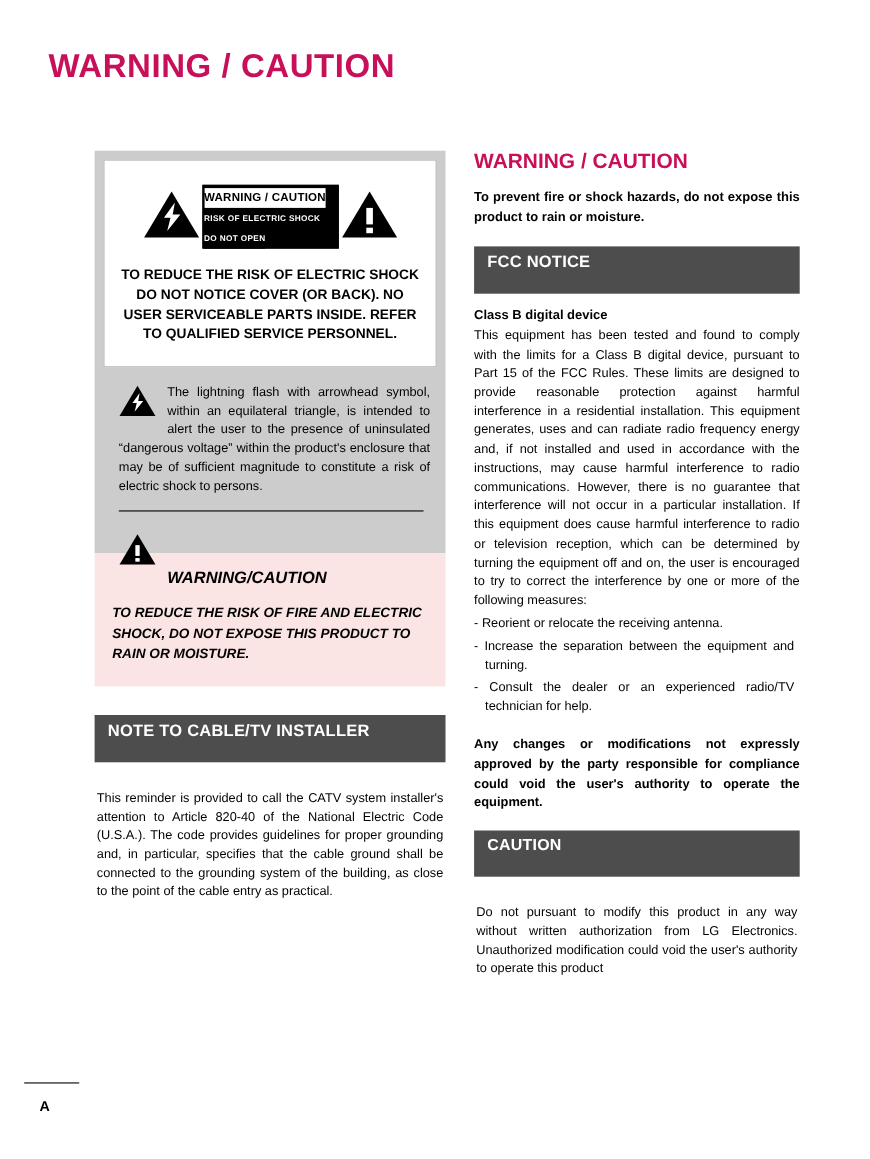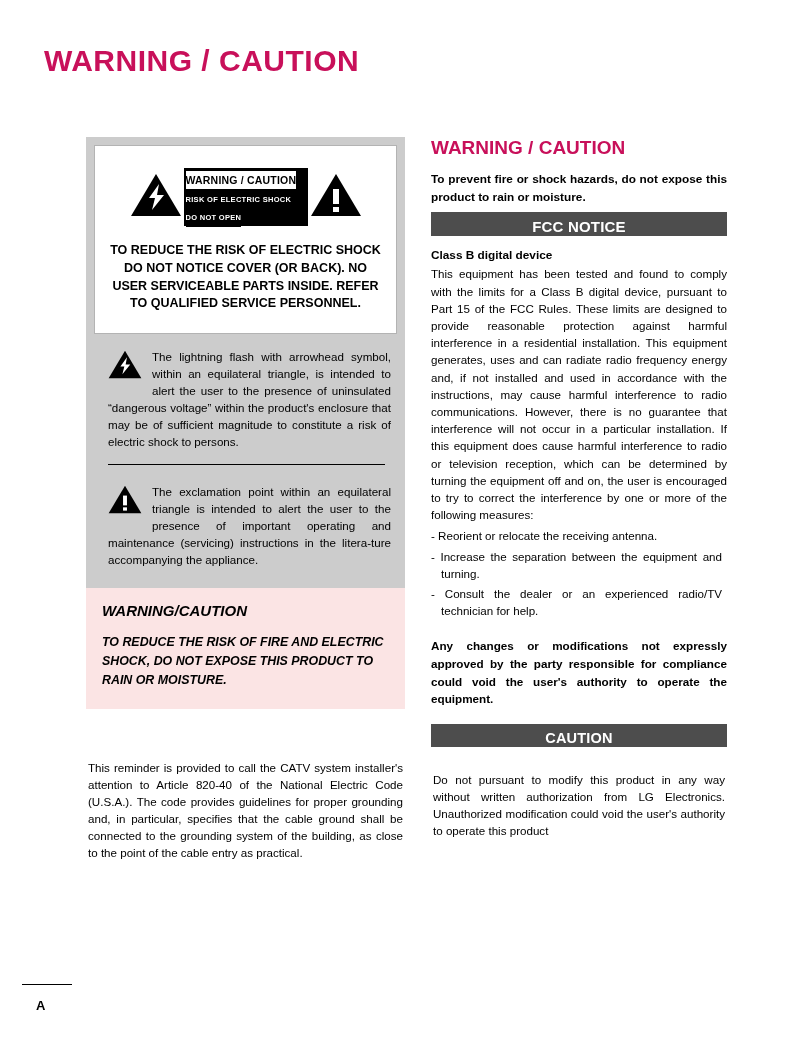--- a/index.html
+++ b/index.html
@@ -128,23 +128,22 @@
     font-weight: bold;
     line-height: 1.5;
   }
 
   
   .bar {
     background: #4d4d4d;
     color: #ffffff;
     font-size: 15px;
     font-weight: bold;
-    padding: 6px 12px 1px 12px;
+    padding: 6px 12px 20px 12px;
     letter-spacing: 0.2px;
-    text-align: center;
   }
   .bar.small { font-size: 14.5px; }
 
   .section-body {
     font-size: 11.6px;
     line-height: 1.47;
     text-align: justify;
     padding: 24px 2px 0 2px;
   }
 
@@ -153,21 +152,21 @@
     font-size: 19px;
     font-weight: bold;
     color: #c8105a;
     margin-bottom: 12px;
   }
   .right-lead {
     font-size: 11.8px;
     font-weight: bold;
     line-height: 1.5;
     text-align: justify;
-    margin-bottom: 6px;
+    margin-bottom: 18px;
   }
   .subhead {
     font-size: 11.8px;
     font-weight: bold;
     margin: 12px 0 3px 0;
   }
   .fcc-para {
     font-size: 11.6px;
     line-height: 1.485;
     text-align: justify;
@@ -267,33 +266,33 @@
       <hr class="note-divider">
 
       <div class="note-block">
         <span class="note-icon">
           <svg width="34" height="29" viewBox="0 0 52 44">
             <polygon points="26,1 51,43 1,43" fill="#000000"></polygon>
             <rect x="23" y="16" width="6" height="15" fill="#ffffff"></rect>
             <rect x="23" y="34" width="6" height="5" fill="#ffffff"></rect>
           </svg>
         </span>
-        <span>The exclamation point within an equilateral triangle is intended to alert the user to the presence of important operating and maintenance (servicing) instructions in the litera-ture accompanying the appliance.</span>
       </div>
 
     </div>
 
     <div class="pink-box">
       <div class="pink-title">WARNING/CAUTION</div>
       <div class="pink-body">TO REDUCE THE RISK OF FIRE AND ELECTRIC SHOCK, DO NOT EXPOSE THIS PRODUCT TO RAIN OR MOISTURE.</div>
     </div>
 
     <div class="spacer-26"></div>
 
     <div>
+      <div class="bar">NOTE TO CABLE/TV INSTALLER</div>
       <div class="section-body">This reminder is provided to call the CATV system installer's attention to Article 820-40 of the National Electric Code (U.S.A.). The code provides guidelines for proper grounding and, in particular, specifies that the cable ground shall be connected to the grounding system of the building, as close to the point of the cable entry as practical.</div>
     </div>
 
   </div>
 
   <div class="col-right">
 
     <div class="right-title">WARNING / CAUTION</div>
     <div class="right-lead">To prevent fire or shock hazards, do not expose this product to rain or moisture.</div>
 

